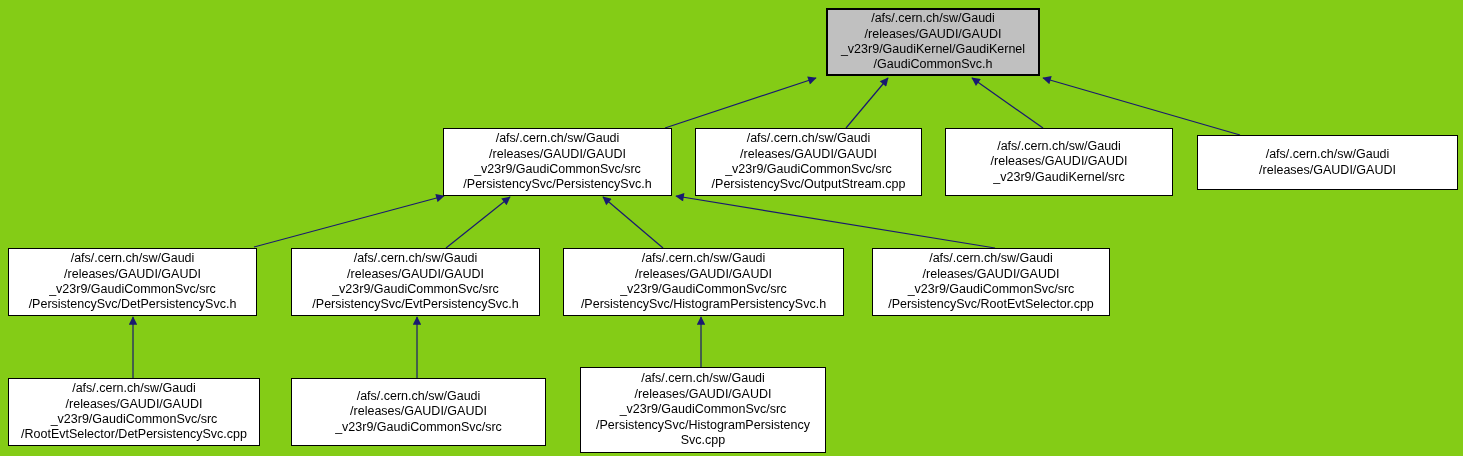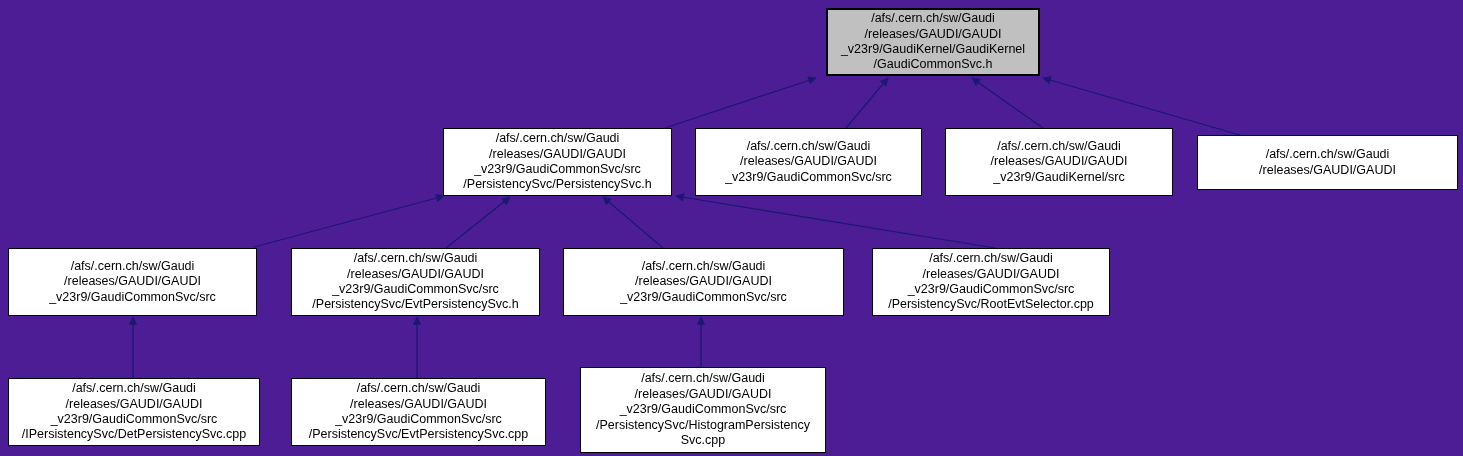--- a/index.html
+++ b/index.html
@@ -1,20 +1,20 @@
 <!DOCTYPE html>
 <html><head>
 <meta charset="utf-8">
 <style>
   html, body { margin: 0; padding: 0; background: #ffffff; }
   .canvas {
     position: relative;
     width: 1463px;
     height: 456px;
-    background: #4c1d95;
+    background: #84cc16;
     font-family: "Liberation Sans", "DejaVu Sans", sans-serif;
     overflow: hidden;
   }
   svg.edges {
     position: absolute;
     left: 0; top: 0;
     width: 1463px; height: 456px;
     pointer-events: none;
   }
   .node {
@@ -74,63 +74,65 @@
       <div class="node" style="left: 443px; top: 128px; width: 229px; height: 68px;">
         <span>/afs/.cern.ch/sw/Gaudi</span>
         <span>/releases/GAUDI/GAUDI</span>
         <span>_v23r9/GaudiCommonSvc/src</span>
         <span>/PersistencySvc/PersistencySvc.h</span>
       </div>
       <div class="node" style="left: 695px; top: 128px; width: 227px; height: 68px;">
         <span>/afs/.cern.ch/sw/Gaudi</span>
         <span>/releases/GAUDI/GAUDI</span>
         <span>_v23r9/GaudiCommonSvc/src</span>
+        <span>/PersistencySvc/OutputStream.cpp</span>
       </div>
       <div class="node" style="left: 945px; top: 128px; width: 228px; height: 68px;">
         <span>/afs/.cern.ch/sw/Gaudi</span>
         <span>/releases/GAUDI/GAUDI</span>
         <span>_v23r9/GaudiKernel/src</span>
       </div>
       <div class="node" style="left: 1197px; top: 135px; width: 261px; height: 55px;">
         <span>/afs/.cern.ch/sw/Gaudi</span>
         <span>/releases/GAUDI/GAUDI</span>
       </div>
       <div class="node" style="left: 8px; top: 248px; width: 249px; height: 68px;">
         <span>/afs/.cern.ch/sw/Gaudi</span>
         <span>/releases/GAUDI/GAUDI</span>
         <span>_v23r9/GaudiCommonSvc/src</span>
+        <span>/PersistencySvc/DetPersistencySvc.h</span>
       </div>
       <div class="node" style="left: 291px; top: 248px; width: 249px; height: 68px;">
         <span>/afs/.cern.ch/sw/Gaudi</span>
         <span>/releases/GAUDI/GAUDI</span>
         <span>_v23r9/GaudiCommonSvc/src</span>
         <span>/PersistencySvc/EvtPersistencySvc.h</span>
       </div>
       <div class="node" style="left: 563px; top: 248px; width: 281px; height: 68px;">
         <span>/afs/.cern.ch/sw/Gaudi</span>
         <span>/releases/GAUDI/GAUDI</span>
         <span>_v23r9/GaudiCommonSvc/src</span>
+        <span>/PersistencySvc/HistogramPersistencySvc.h</span>
       </div>
       <div class="node" style="left: 872px; top: 248px; width: 238px; height: 68px;">
         <span>/afs/.cern.ch/sw/Gaudi</span>
         <span>/releases/GAUDI/GAUDI</span>
         <span>_v23r9/GaudiCommonSvc/src</span>
         <span>/PersistencySvc/RootEvtSelector.cpp</span>
       </div>
       <div class="node" style="left: 8px; top: 378px; width: 252px; height: 68px;">
         <span>/afs/.cern.ch/sw/Gaudi</span>
         <span>/releases/GAUDI/GAUDI</span>
         <span>_v23r9/GaudiCommonSvc/src</span>
-        <span>/IPersistencySvc/DetPersistencySvc.cpp</span>
+        <span>/RootEvtSelector/DetPersistencySvc.cpp</span>
       </div>
       <div class="node" style="left: 291px; top: 378px; width: 255px; height: 68px;">
         <span>/afs/.cern.ch/sw/Gaudi</span>
         <span>/releases/GAUDI/GAUDI</span>
         <span>_v23r9/GaudiCommonSvc/src</span>
-        <span>/PersistencySvc/EvtPersistencySvc.cpp</span>
       </div>
       <div class="node" style="left: 580px; top: 367px; width: 246px; height: 86px;">
         <span>/afs/.cern.ch/sw/Gaudi</span>
         <span>/releases/GAUDI/GAUDI</span>
         <span>_v23r9/GaudiCommonSvc/src</span>
         <span>/PersistencySvc/HistogramPersistency</span>
         <span>Svc.cpp</span>
       </div>
     </div>
 </div>

